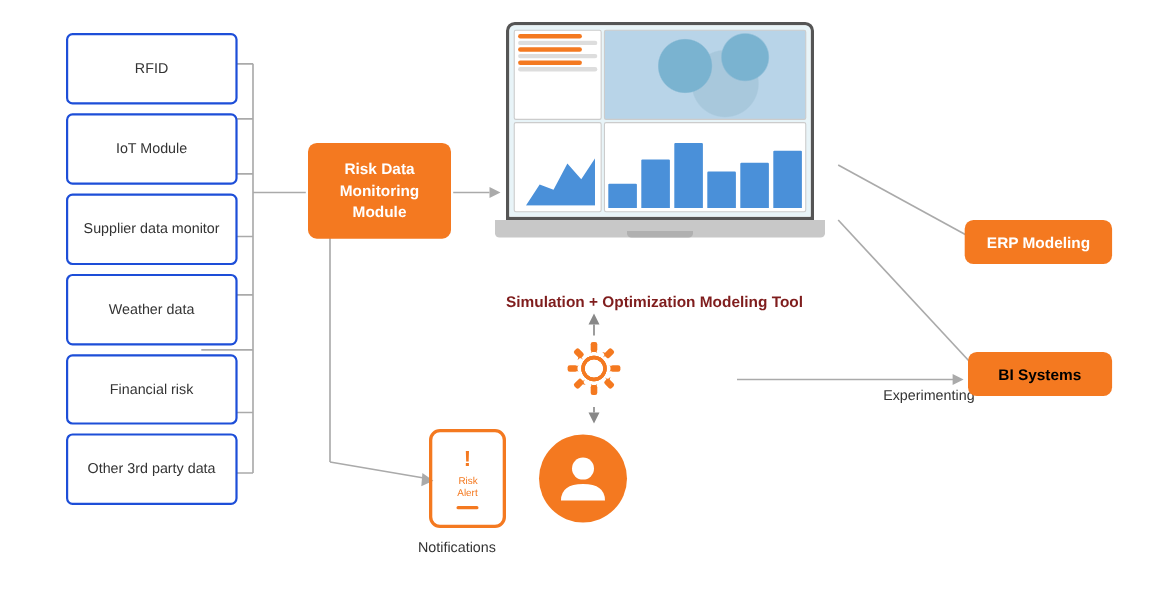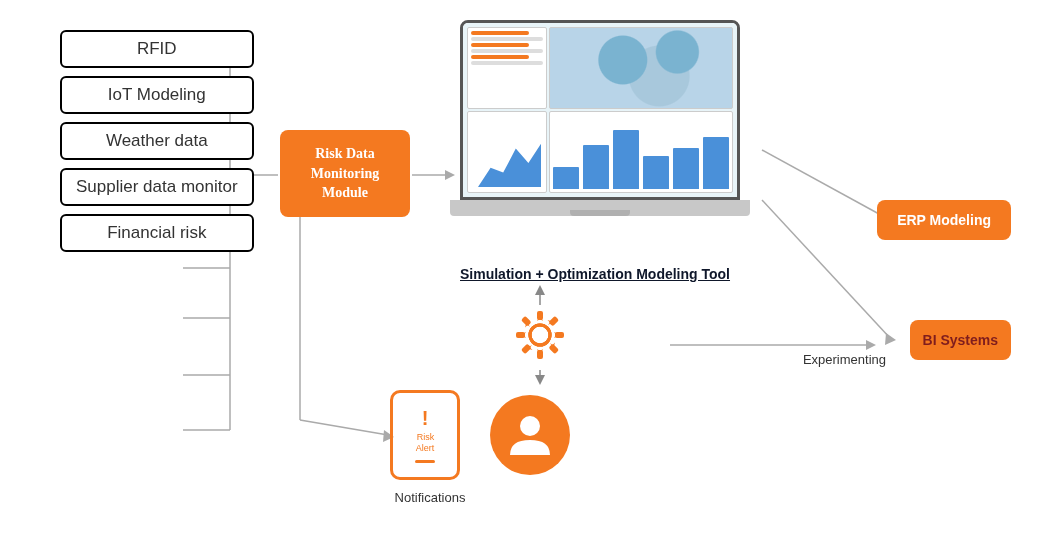--- a/index.html
+++ b/index.html
@@ -22,25 +22,25 @@
     .input-boxes {
       position: absolute;
       left: 60px;
       top: 30px;
       display: flex;
       flex-direction: column;
       gap: 8px;
     }
 
     .input-box {
-      border: 2px solid #000000;
+      border: 2px solid #1d4ed8;
       border-radius: 6px;
-      padding: 6px 14px;
-      text-align: center;
-      font-size: 17px;
+      padding: 22px 14px;
+      text-align: center;
+      font-size: 13px;
       color: #333;
       background: #fff;
       min-width: 120px;
       line-height: 1.3;
     }
 
     
     .connectors-svg {
       position: absolute;
       top: 0;
@@ -57,21 +57,20 @@
       top: 130px;
       background: #f47920;
       border-radius: 8px;
       padding: 14px 18px;
       text-align: center;
       color: #fff;
       font-size: 14px;
       font-weight: bold;
       line-height: 1.4;
       width: 130px;
-      font-family: Liberation Serif, serif;
     }
 
     
     .laptop-container {
       position: absolute;
       left: 440px;
       top: 20px;
       width: 320px;
       height: 240px;
     }
@@ -191,23 +190,22 @@
     }
 
     
     .simulation-label {
       position: absolute;
       left: 460px;
       top: 265px;
       text-align: center;
       font-size: 14px;
       font-weight: bold;
-      color: #0f172a;
+      color: #7f1d1d;
       line-height: 1.4;
-      text-decoration: underline;
     }
 
     
     .gear-container {
       position: absolute;
       left: 510px;
       top: 305px;
     }
 
     .gear-icon-svg {
@@ -228,22 +226,22 @@
       font-weight: bold;
       text-align: center;
     }
 
     .bi-box {
       position: absolute;
       right: 50px;
       top: 320px;
       background: #f47920;
       border-radius: 8px;
-      padding: 12px 13px;
-      color: #7f1d1d;
+      padding: 12px 28px;
+      color: #000000;
       font-size: 14px;
       font-weight: bold;
       text-align: center;
     }
 
     .experimenting-label {
       position: absolute;
       right: 175px;
       top: 352px;
       font-size: 13px;
@@ -310,21 +308,20 @@
       align-items: center;
       justify-content: center;
     }
 
     .notifications-label {
       position: absolute;
       left: 380px;
       top: 490px;
       font-size: 13px;
       color: #333;
-      text-align: center;
       width: 100px;
     }
   </style>
 </head>
 <body>
 
 <div class="diagram-container">
 
   <svg class="connectors-svg" xmlns="http://www.w3.org/2000/svg">
 
@@ -365,24 +362,25 @@
     <polygon points="535,295 540,285 545,295" fill="#888"></polygon>
     <line x1="540" y1="370" x2="540" y2="375" stroke="#888" stroke-width="1.5"></line>
     <polygon points="535,375 540,385 545,375" fill="#888"></polygon>
 
     <line x1="670" y1="345" x2="870" y2="345" stroke="#aaa" stroke-width="1.5"></line>
     <polygon points="866,340 876,345 866,350" fill="#aaa"></polygon>
   </svg>
 
   <div class="input-boxes">
     <div class="input-box">RFID</div>
-    <div class="input-box">IoT Modeling</div>
+    <div class="input-box">IoT Module</div>
+    <div class="input-box">Supplier data monitor</div>
     <div class="input-box">Weather data</div>
-    <div class="input-box">Supplier data monitor</div>
     <div class="input-box">Financial risk</div>
+    <div class="input-box">Other 3rd party data</div>
   </div>
 
   <div class="risk-module">
     <span>Risk Data<br>Monitoring<br>Module</span>
   </div>
 
   <div class="laptop-container">
     <div class="laptop-screen">
       <div class="laptop-screen-inner">
         <div class="screen-panel screen-panel-data">

